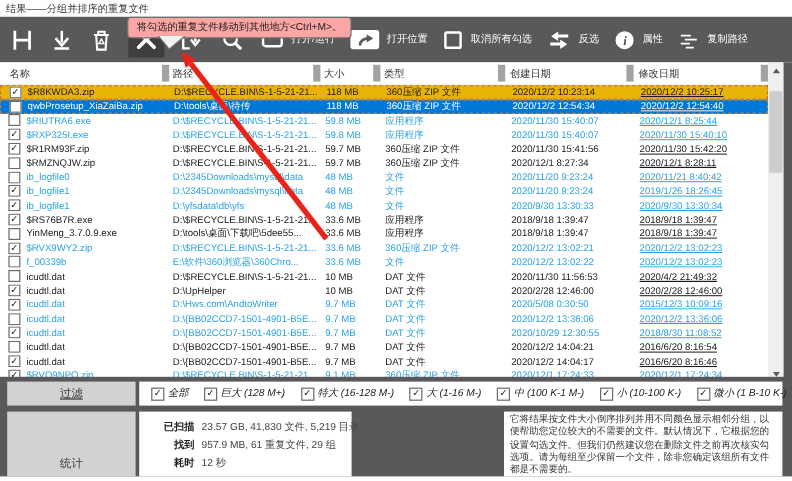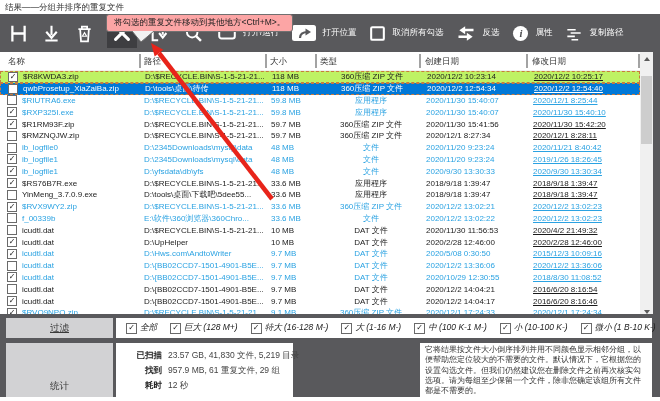--- a/index.html
+++ b/index.html
@@ -18,38 +18,38 @@
   .tbtn.pressed{background:#3e3e41;padding:4px;margin:-4px 0;}
 
   
   .tooltip{position:absolute;left:106px;top:14px;height:16px;line-height:15px;background:#fca5a5;
     border:1px solid #707070;border-radius:3px;font-size:8.5px;color:#222;padding:0 7px;z-index:50;white-space:nowrap;}
   .tooltip-tail{position:absolute;left:130px;top:30px;z-index:51;}
 
   
   .table{position:absolute;left:0;top:52px;width:640px;height:266px;background:#fff;}
   .thead{display:flex;height:18px;font-size:8.5px;color:#333;align-items:center;border-bottom:1px solid #f0f0f0;}
-  .thead .hcell{border-right:2px solid #a3a3a3;height:14px;line-height:14px;box-sizing:border-box;overflow:hidden;white-space:nowrap;}
+  .thead .hcell{border-right:6px solid #a3a3a3;height:14px;line-height:14px;box-sizing:border-box;overflow:hidden;white-space:nowrap;}
   .h-name{width:141px;padding-left:8px;}
   .h-path{width:126px;padding-left:3px;}
   .h-size{width:50px;padding-left:3px;}
   .h-type{width:104px;padding-left:3px;}
   .h-created{width:107px;padding-left:4px;}
   .h-mod{flex:1;padding-left:4px;}
 
   .tbody{font-size:8px;}
   .trow{display:flex;height:11.8px;align-items:center;color:#1b1b1b;box-sizing:border-box;white-space:nowrap;}
   .trow.blue{color:#2aa2e2;}
-  .trow.st-cut{background:#bef264;border:1px dashed #c77a3e;}
+  .trow.st-cut{background:#eab308;border:1px dashed #c77a3e;}
   .trow.st-selected{background:#0078d7;color:#ffffff;border:1px dashed #c77a3e;}
   .cell{overflow:hidden;white-space:nowrap;box-sizing:border-box;}
   .c-name{width:141px;display:flex;align-items:center;}
   .c-path{width:126px;padding-left:3px;}
   .c-size{width:50px;padding-left:4px;}
-  .c-type{width:104px;padding-left:4px;text-align:center;}
+  .c-type{width:104px;padding-left:4px;}
   .c-created{width:107px;padding-left:5px;}
   .c-mod{flex:1;padding-left:5px;text-decoration:underline;}
 
   .cbx{width:8px;height:8px;border:1px solid #6a6a6a;background:#fff;margin-left:7px;margin-right:5px;
     display:inline-flex;align-items:center;justify-content:center;flex:0 0 auto;color:#1b1b1b;}
   .cbx.checked::after{content:"✓";font-size:8px;line-height:8px;}
 
   
   .scroll{position:absolute;left:640px;top:52px;width:13px;height:266px;background:#f0f0f0;}
   .sc-arrow{position:absolute;left:0;width:13px;height:13px;display:flex;align-items:center;justify-content:center;}

